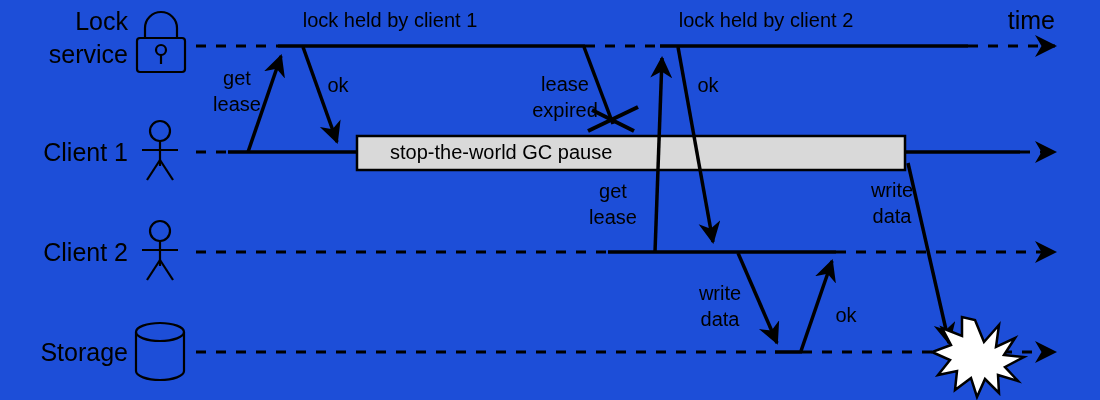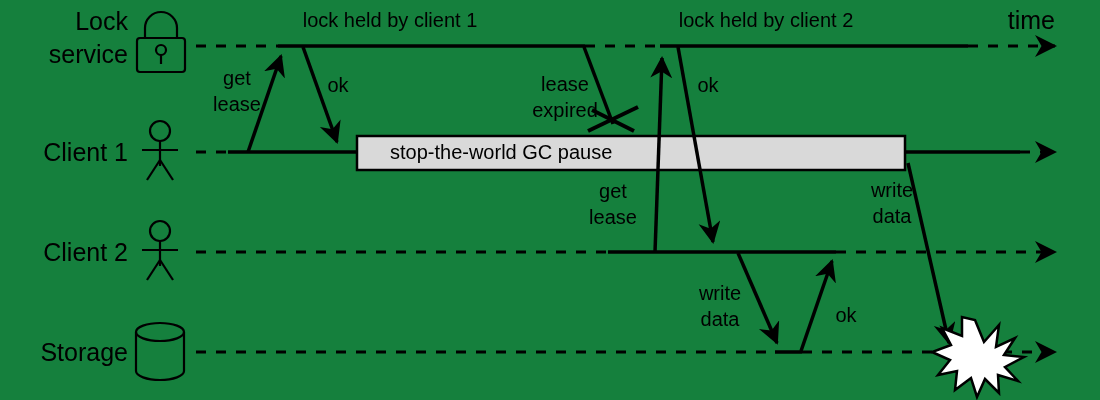--- a/index.html
+++ b/index.html
@@ -4,21 +4,21 @@
 <style>
   html, body {
     margin: 0;
     padding: 0;
     background: #ffffff;
   }
   #canvas {
     position: relative;
     width: 1100px;
     height: 400px;
-    background: #15803d;
+    background: #1d4ed8;
     font-family: "Liberation Sans", sans-serif;
     overflow: hidden;
   }
   svg.diagram {
     position: absolute;
     top: 0;
     left: 0;
     width: 1100px;
     height: 400px;
   }

